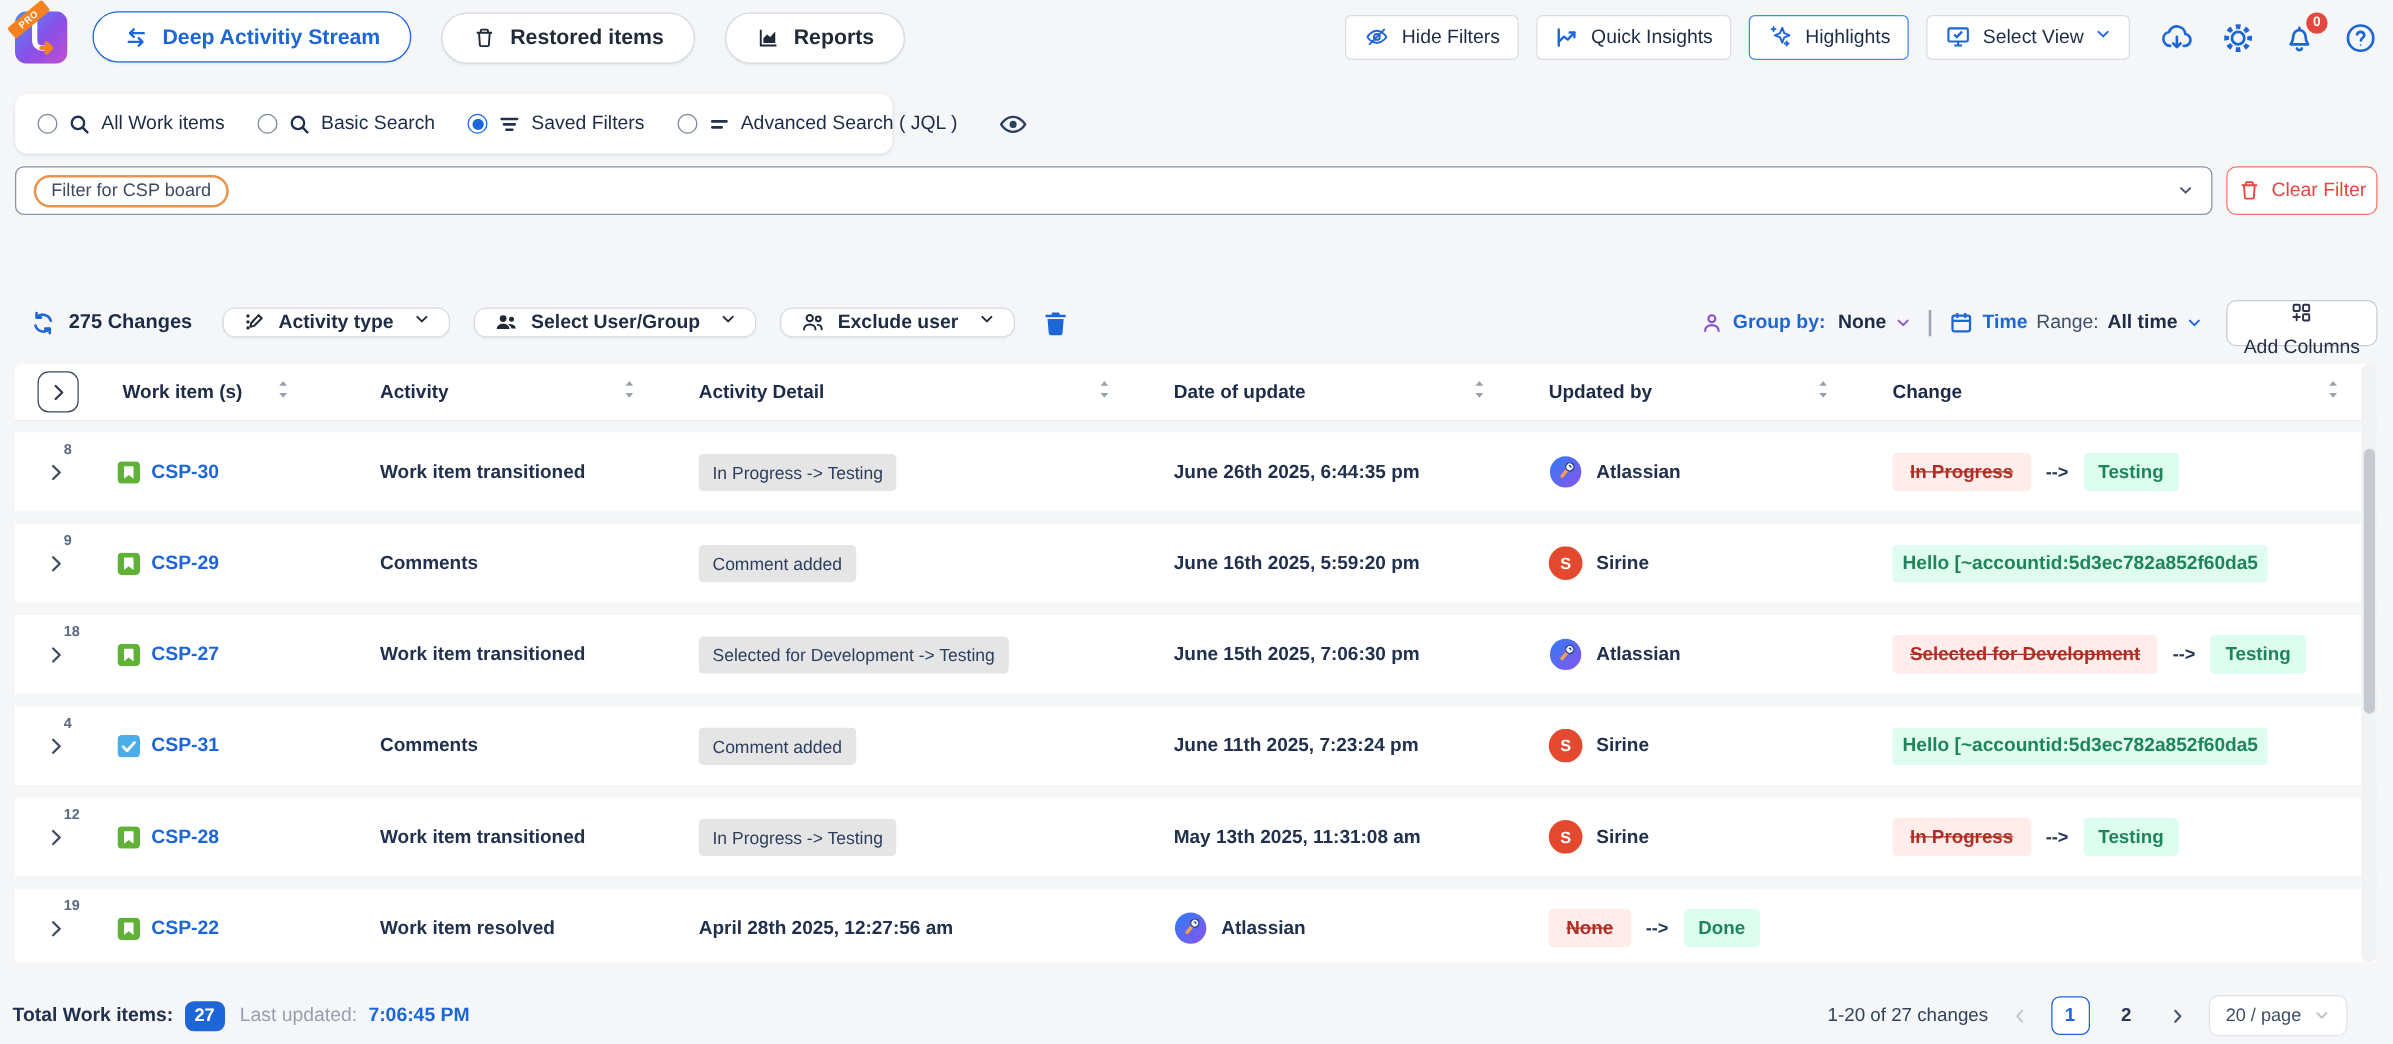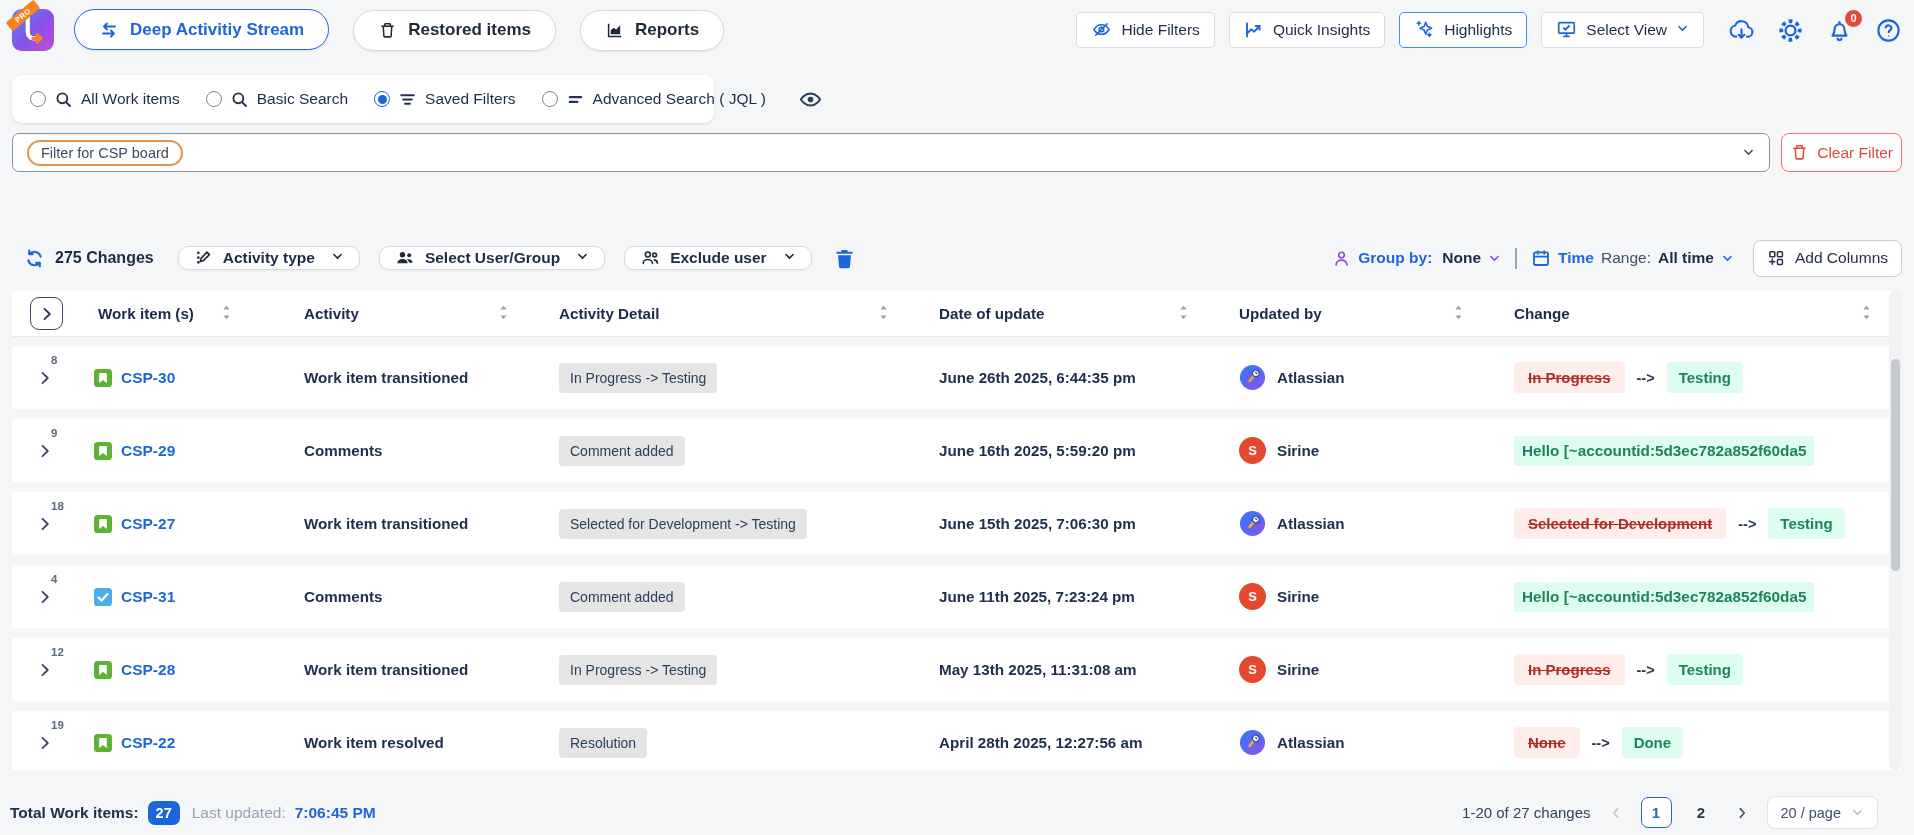--- a/index.html
+++ b/index.html
@@ -65,21 +65,21 @@
   .groupby .ic { color:#8b4fd1; }
   .gb-label { color:#1d66d8; font-weight:700; font-size:15.5px; }
   .gb-value { color:#1c2b47; font-weight:600; font-size:15.5px; margin-left:3px; }
   .vbar { width:2px; height:21px; background:#9aa4b5; margin:0 14px; }
   .timerange .ic { color:#1d66d8; }
   .tr-accent { color:#1d66d8; font-weight:700; font-size:15.5px; }
   .tr-label { color:#3f4f68; font-weight:500; font-size:15.5px; }
   .tr-value { color:#1c2b47; font-weight:700; font-size:15.5px; }
   .tchev { color:#3c4858; }
   .addcols { display:inline-flex; align-items:center; gap:9px; height:37px; padding:0 13px; margin-left:19px;
-    background:#fff; border:1px solid #c6ccd4; border-radius:8px; font-family:inherit; font-size:15.5px; font-weight:500; color:#243046; cursor:pointer; white-space:nowrap; }
+    background:#fff; border:1px solid #c6ccd4; border-radius:8px; font-family:inherit; font-size:15.5px; font-weight:500; color:#243046; cursor:pointer; white-space:nowrap;flex-direction:column; }
   .addcols .ic { color:#29324a; }
 
   
   .table { position:absolute; top:291px; left:12px; width:1890px; height:479px; overflow:hidden; }
   .grid-cols { display:grid; grid-template-columns:66px 206px 255px 380px 300px 275px 1fr; }
   .thead { height:46px; background:#fff; border-bottom:1px solid #e7e9ed; border-radius:6px 6px 0 0; align-items:center; }
   .th { display:flex; align-items:center; justify-content:space-between; padding:0 30px 0 20px; font-size:15.2px; font-weight:700; color:#1c2b47; white-space:nowrap; cursor:pointer; }
   .th.th0 { padding:0 0 0 18px; }
   .expand-all { width:33px; height:33px; border:1.5px solid #394860; border-radius:9px; background:#fff; display:flex; align-items:center; justify-content:center; color:#2b3950; cursor:pointer; }
   .th.th1 { padding-right:52px; }
@@ -691,23 +691,20 @@
           <div class="cell c-key">
             <span class="ic ">
               <svg width="18" height="18" viewBox="0 0 16 16">
                 <rect width="16" height="16" rx="3.2" fill="#5fb236"></rect>
                 <path d="M5.2 3.6h5.6c.3 0 .6.3.6.6v8.2L8 9.7l-3.4 2.7V4.2c0-.3.3-.6.6-.6z" fill="#fff"></path>
               </svg>
             </span>
             <a class="key">CSP-22</a>
           </div>
           <div class="cell c-act">Work item resolved</div>
-          <div class="cell c-det">
-            <span class="chip-gray">Resolution</span>
-          </div>
           <div class="cell c-date">April 28th 2025, 12:27:56 am</div>
           <div class="cell c-user">
             <span class="av">
               <svg width="27" height="27" viewBox="0 0 28 28">
                 <circle cx="14" cy="14" r="13" fill="url(#ag)"></circle>
                 <g transform="rotate(40 14 14)">
                   <rect x="12.6" y="10.5" width="2.8" height="9.5" rx="1.4" fill="#f5a04a"></rect>
                   <circle cx="14" cy="8.6" r="3.4" fill="#eef4ff" stroke="#24427e" stroke-width="1.1"></circle>
                   <path d="M12.6 8.6a1.4 1.4 0 0 1 2.8 0" fill="#24427e"></path>
                 </g>

